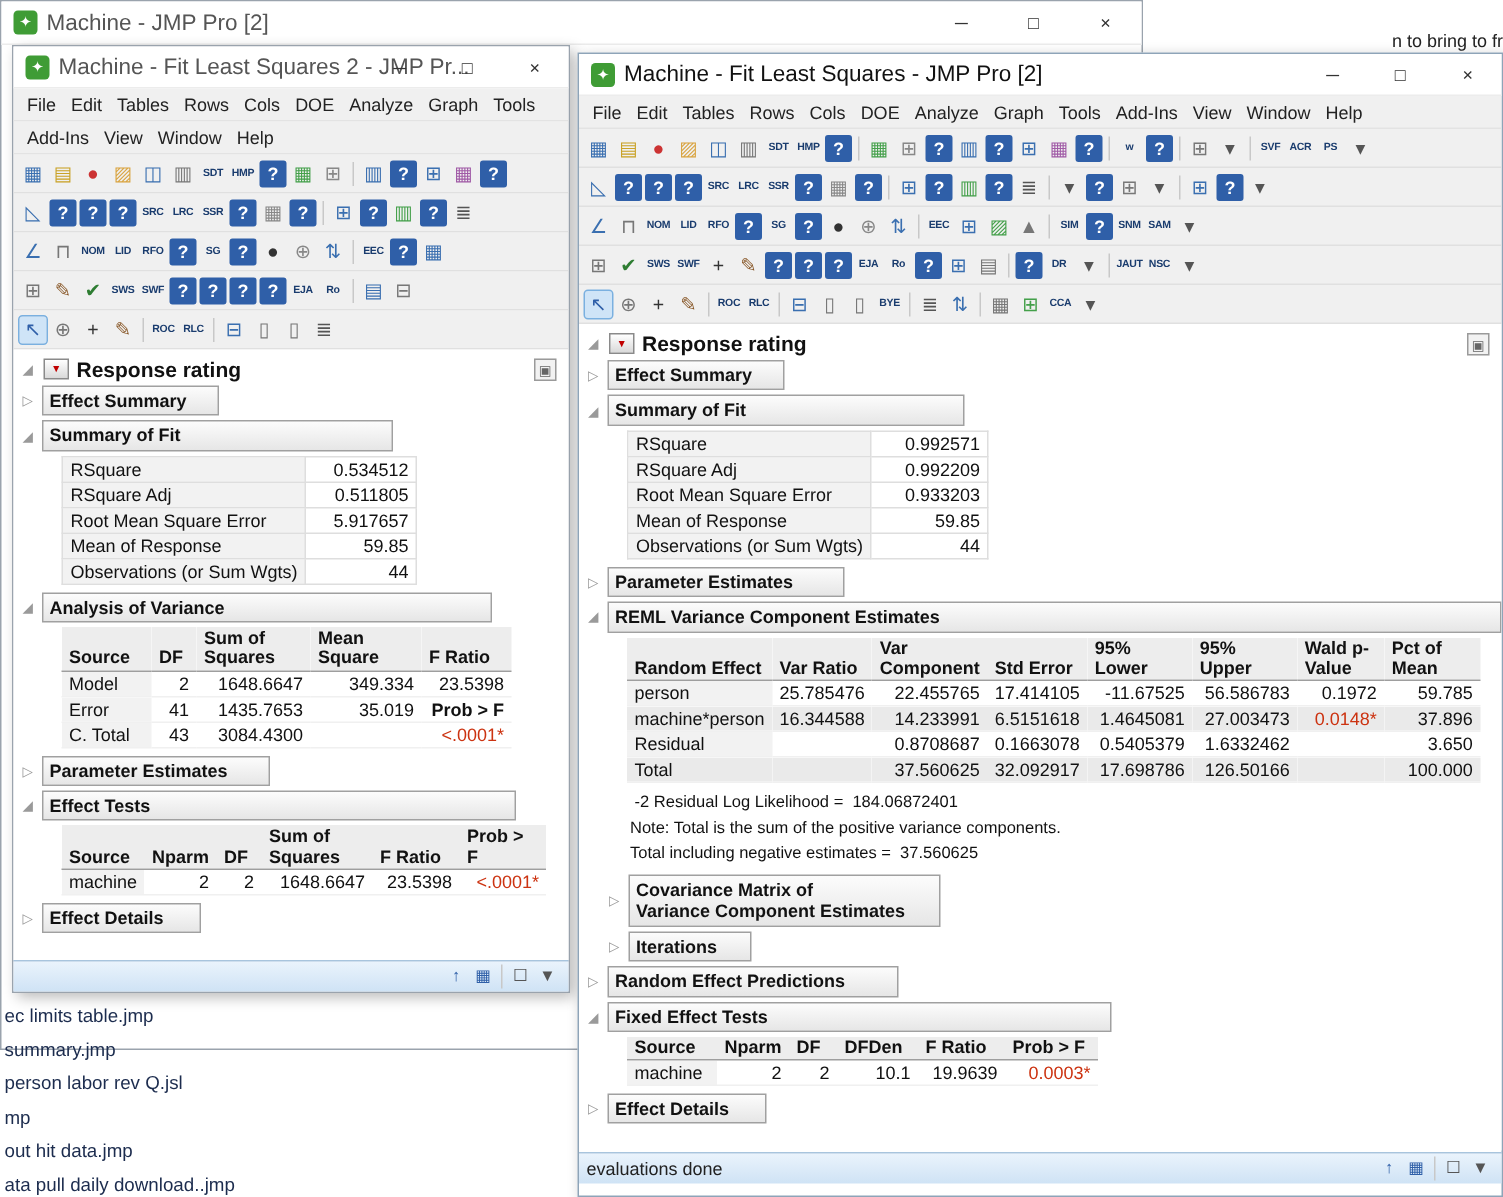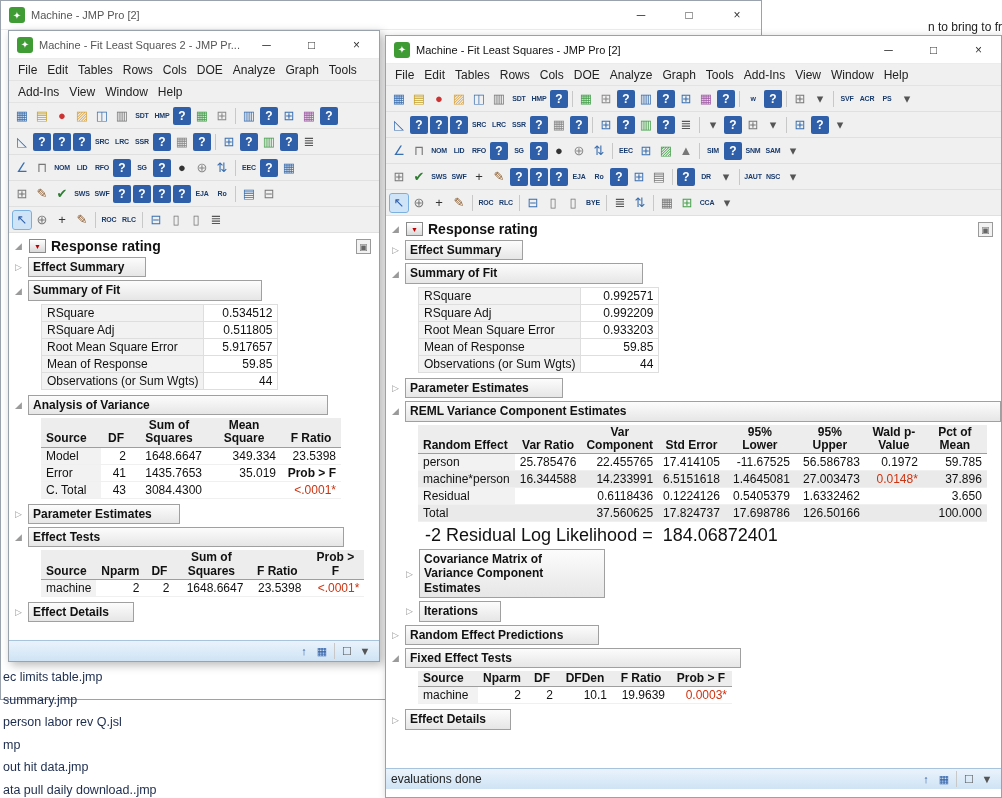--- a/index.html
+++ b/index.html
@@ -1,21 +1,21 @@
 <!DOCTYPE html>
 <html><head>
 <meta charset="utf-8">
 <style>
 *{margin:0;padding:0;box-sizing:border-box}
 html,body{width:1002px;height:798px}
 body{position:relative;background:#fff;font-family:"Liberation Sans",sans-serif;overflow:hidden;color:#111}
 .window{position:absolute;background:#fff;border:1px solid #9aa3ad;box-shadow:3px 3px 9px rgba(0,0,0,.28)}
 .titlebar{height:28px;display:flex;align-items:center;background:#fff;padding:0 0 0 8px;position:relative;border-bottom:1px solid #ececec}
 .app-icon{width:16px;height:16px;background:#3f9c35;color:#fff;font-size:10px;display:inline-flex;align-items:center;justify-content:center;border-radius:3px;margin-right:6px;flex:0 0 auto}
-.title-text{font-size:11px;color:#555;white-space:nowrap;overflow:hidden}
+.title-text{font-size:15px;color:#555;white-space:nowrap;overflow:hidden}
 .titlebar.active .title-text{color:#111}
 .win-controls{position:absolute;right:0;top:0;height:100%;display:flex}
 .wc{width:45px;height:100%;display:flex;align-items:center;justify-content:center;font-size:12px;color:#333}
 .menubar{display:flex;align-items:center;background:#f0f0f0;height:22px;font-size:12px;color:#222;padding:0 4px;border-bottom:1px solid #e3e3e3}
 .menu-item{padding:2px 5px;white-space:nowrap}
 .toolbar{display:flex;align-items:center;background:#f0f0f0;height:26px;padding:0 3px;border-bottom:1px solid #e0e0e0;overflow:hidden}
 .tb-icon{width:18px;height:18px;display:inline-flex;align-items:center;justify-content:center;font-size:13px;margin:0 1px;border-radius:2px;flex:0 0 auto;line-height:1}
 .tb-icon.boxed{background:#2f5fa8;color:#fff;font-size:12px;font-weight:bold}
 .tb-icon.txt{font-size:7px;font-weight:bold;color:#1a3c6e;letter-spacing:-.2px}
 .tb-icon.sel{background:#cfe4f7;outline:1px solid #7ab0e0}
@@ -32,28 +32,28 @@
 .redtri-box{width:17px;height:14px;border:1px solid #8a8a8a;background:linear-gradient(#fff,#d9d9d9);display:inline-flex;align-items:center;justify-content:center;margin:0 5px 0 1px;flex:0 0 auto}
 .redtri{color:#c00000;font-size:7px;line-height:1}
 .pin-box{position:absolute;right:8px;top:1px;width:15px;height:15px;border:1px solid #9a9a9a;background:#f2f2f2;display:inline-flex;align-items:center;justify-content:center;font-size:9px;color:#666}
 table{border-collapse:collapse;table-layout:fixed;font-size:12px;color:#111}
 td,th{padding:1px 5px;overflow:hidden;white-space:nowrap}
 .kv-table{margin:1px 0 5px 28px;border:1px solid #cfcfcf}
 .kv-table td{border:1px solid #dedede;height:17px}
 .kv-table td:first-child{background:#f2f2f2;text-align:left}
 .kv-table td:last-child{text-align:right;background:#fff}
 .stat-table{margin:1px 0 5px 28px}
-.stat-table th{font-weight:bold;text-align:center;background:#ededed;border-bottom:1px solid #9e9e9e;white-space:pre-line;vertical-align:bottom;line-height:1.1}
+.stat-table th{font-weight:bold;text-align:left;background:#ededed;border-bottom:1px solid #9e9e9e;white-space:pre-line;vertical-align:bottom;line-height:1.1}
 .stat-table th:first-child{text-align:left}
 .stat-table td{text-align:right;height:17px;border-bottom:1px solid #f0f0f0}
 .stat-table td:first-child{text-align:left;background:#f2f2f2}
 .stat-table.alt tbody tr:nth-child(even) td{background:#eaeaea}
 .sig{color:#cc3311}
 .hdr-in-cell{font-weight:bold}
-.notes{font-size:18px;color:#111;line-height:17px;margin:2px 0 5px 30px}
+.notes{font-size:11px;color:#111;line-height:17px;margin:2px 0 5px 30px}
 .note-line{display:block;white-space:pre}
 .indent{margin-left:16px}
 .top-window{position:absolute;left:0;top:0;width:762px;height:700px;background:#fff;border:1px solid #9aa3ad;z-index:1}
 .top-window .titlebar{height:29px}
 .top-window .wc{width:48px}
 .fragment-text{position:absolute;left:928px;top:20px;font-size:12px;color:#222;z-index:1;white-space:nowrap}
 .file-list{position:absolute;left:3px;top:666px;z-index:1;font-size:12.5px;color:#1c2c4e;line-height:22.5px}
 .file-item{display:block;white-space:nowrap}
 .left-win{left:8px;top:30px;width:372px;height:632px;z-index:2}
 .left-win .content{top:202px;bottom:21px}
@@ -597,45 +597,47 @@
             <td>14.233991</td>
             <td>6.5151618</td>
             <td>1.4645081</td>
             <td>27.003473</td>
             <td class="sig">0.0148*</td>
             <td>37.896</td>
           </tr>
           <tr>
             <td>Residual</td>
             <td></td>
-            <td>0.6118436</td>
-            <td>0.1224126</td>
+            <td>0.8708687</td>
+            <td>0.1663078</td>
             <td>0.5405379</td>
             <td>1.6332462</td>
             <td></td>
             <td>3.650</td>
           </tr>
           <tr>
             <td>Total</td>
             <td></td>
             <td>37.560625</td>
-            <td>17.824737</td>
+            <td>32.092917</td>
             <td>17.698786</td>
             <td>126.50166</td>
             <td></td>
             <td>100.000</td>
           </tr>
         </tbody>
       </table>
     <div class="notes">
         <span class="note-line"> -2 Residual Log Likelihood =  184.06872401</span>
+        <span class="note-line">Note: Total is the sum of the positive variance components.</span>
+        <span class="note-line">Total including negative estimates =  37.560625</span>
       </div>
     <div class="outline-row indent">
       <span class="disc">▷</span>
-      <span class="obox" style="width:186px">Covariance Matrix of
+      <span class="obox" style="width:208px">Covariance Matrix of
 Variance Component Estimates</span>
     </div>
     <div class="outline-row indent">
       <span class="disc">▷</span>
       <span class="obox" style="width:82px">Iterations</span>
     </div>
     <div class="outline-row">
       <span class="disc">▷</span>
       <span class="obox" style="width:194px">Random Effect Predictions</span>
     </div>

